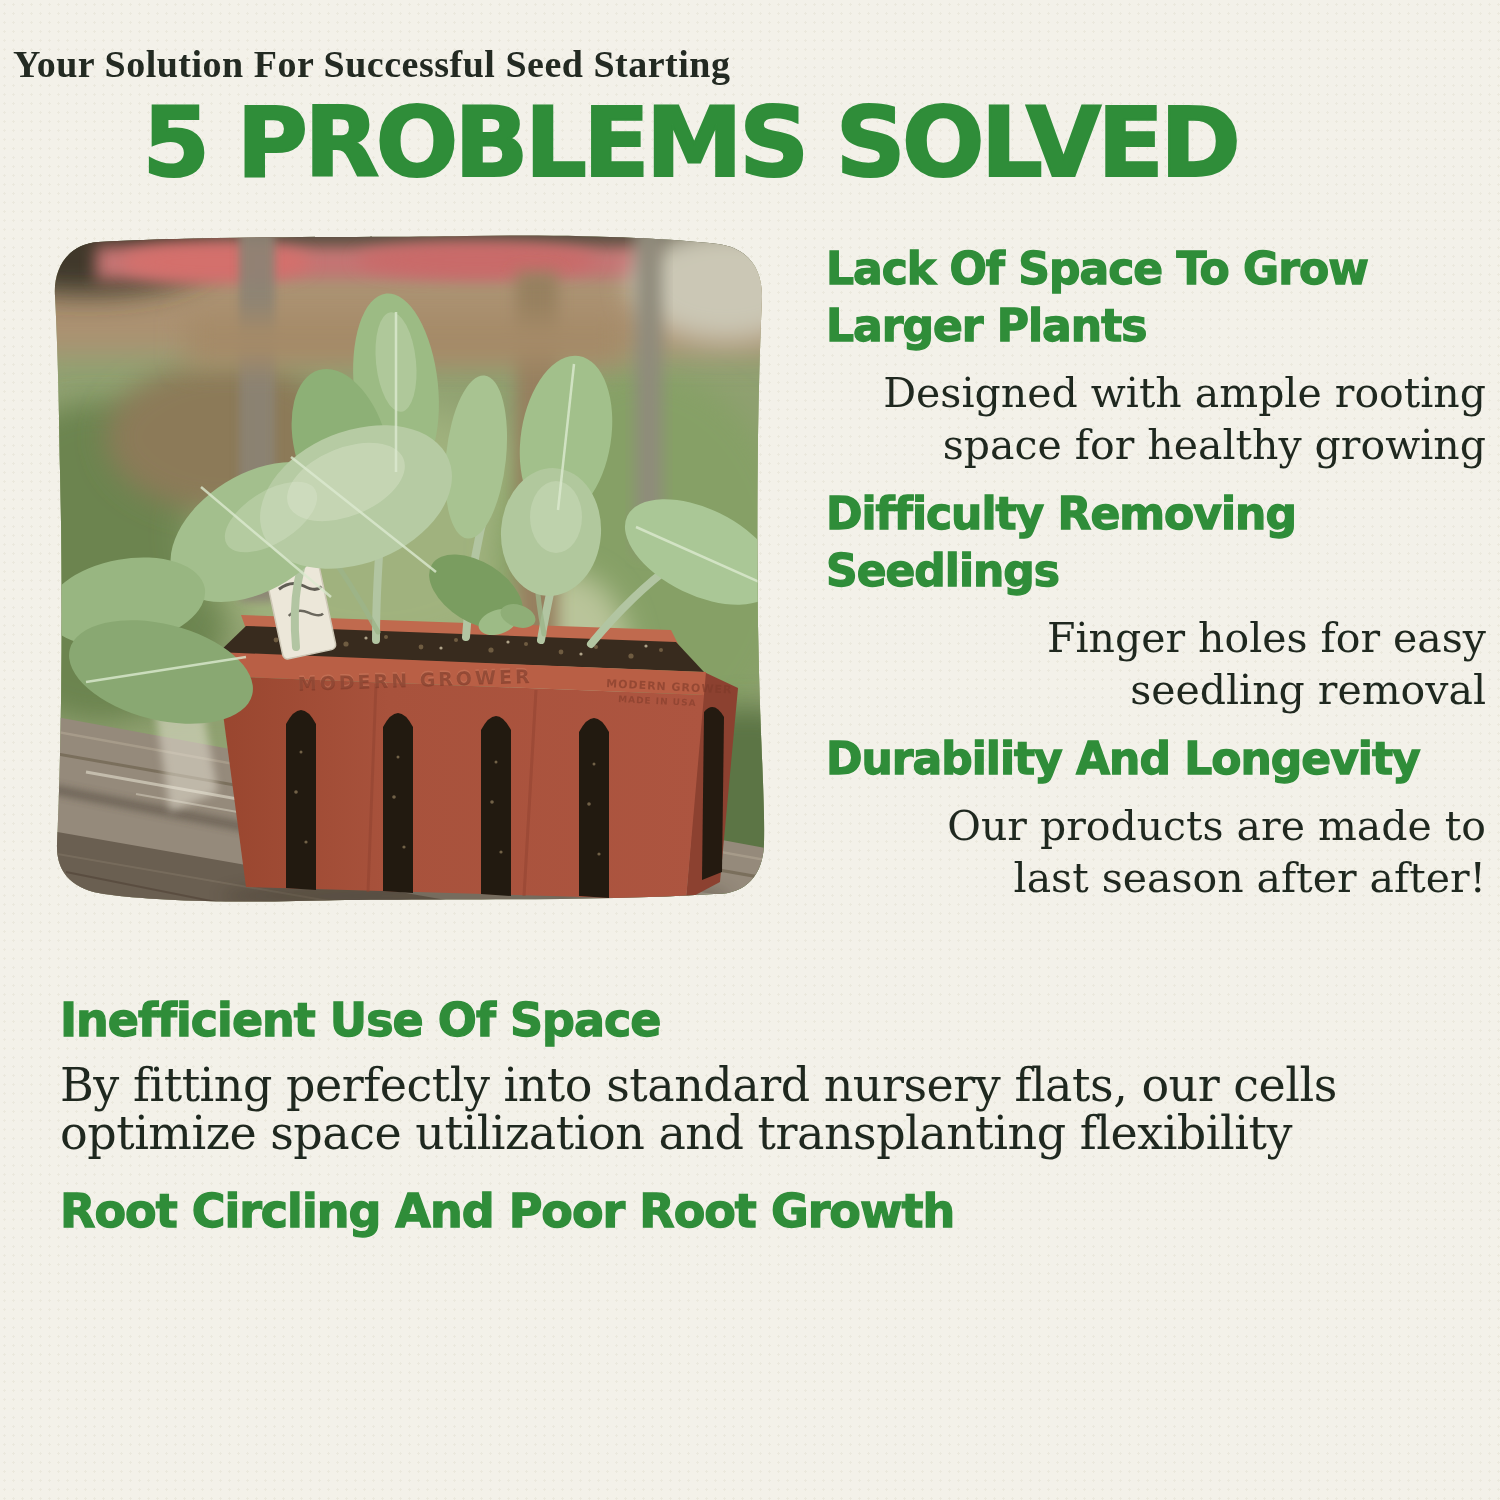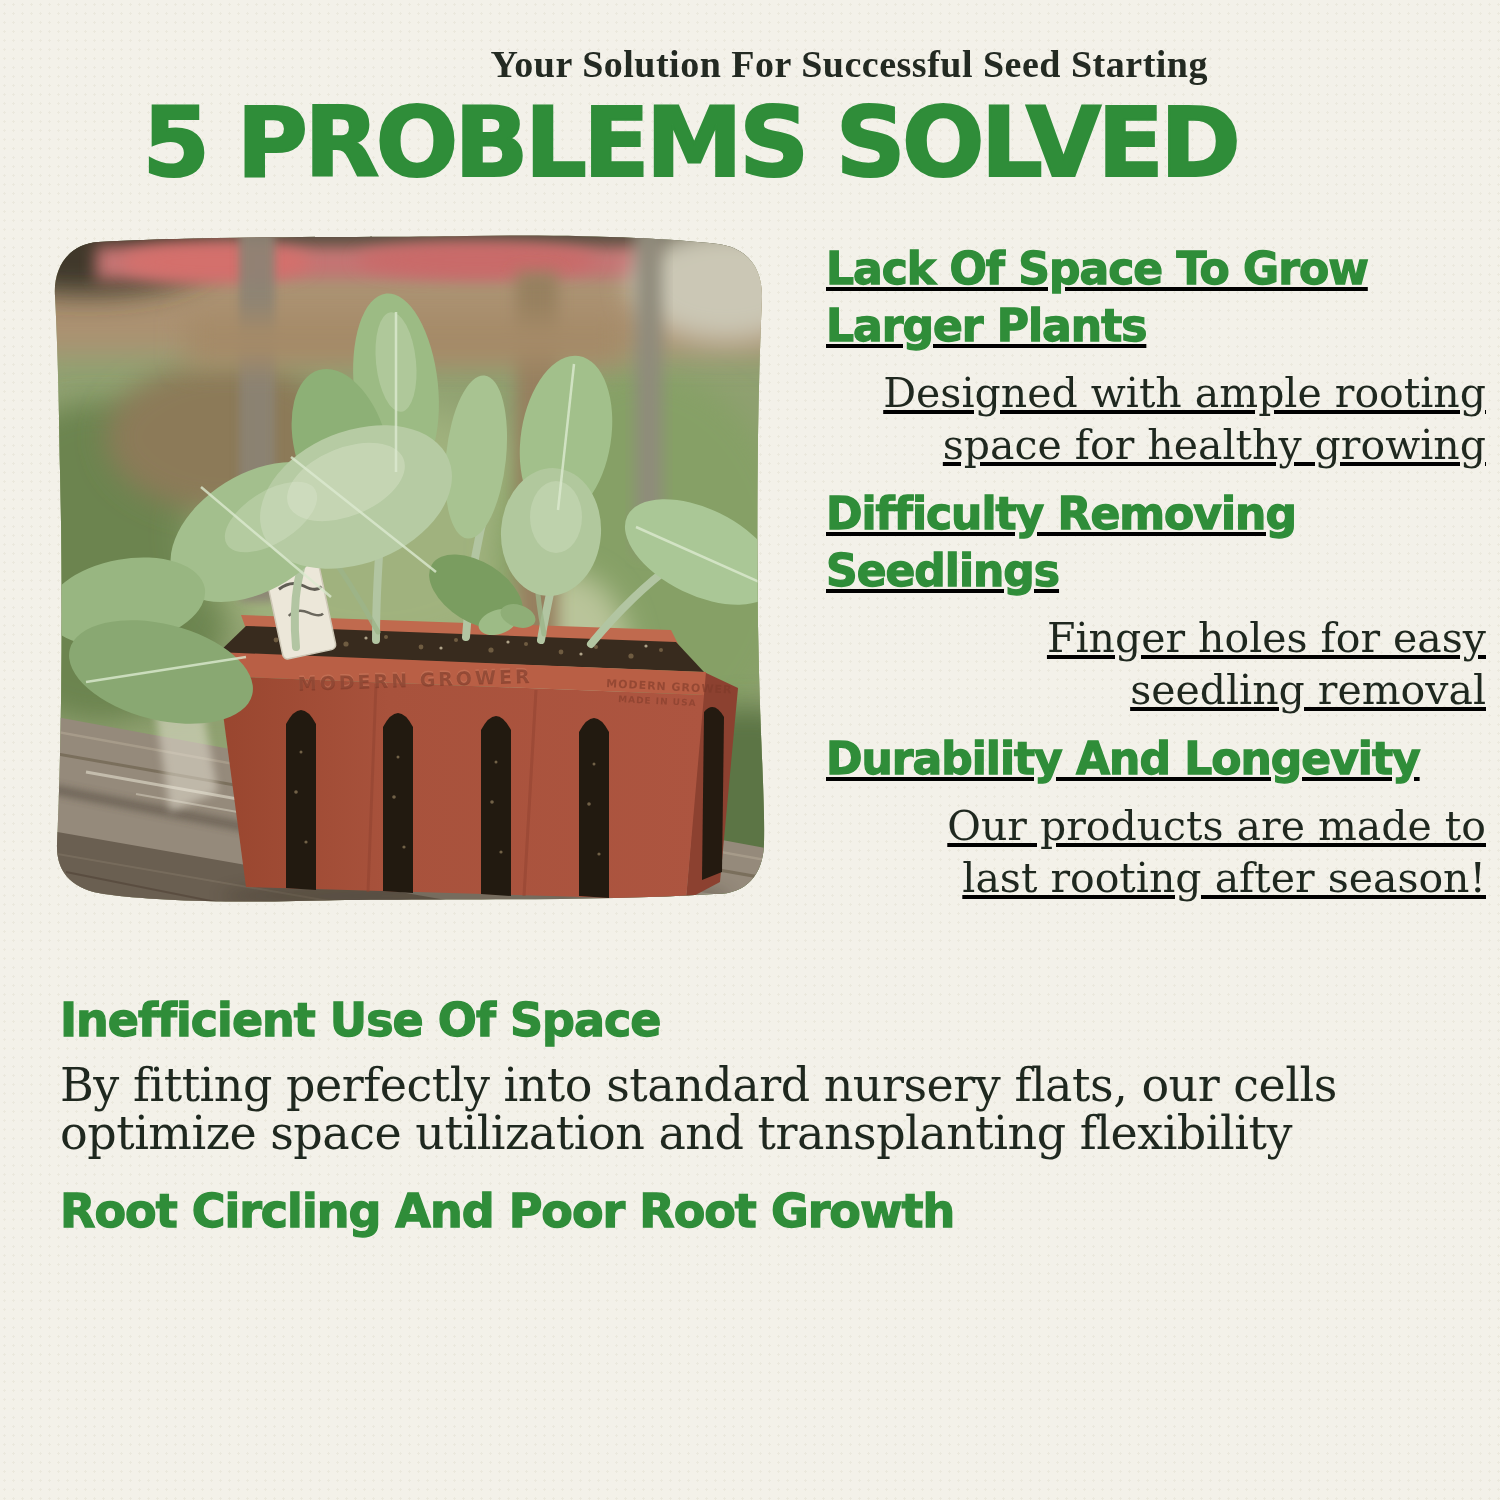--- a/index.html
+++ b/index.html
@@ -10,39 +10,40 @@
     font-family:"Liberation Serif", serif;
     position:relative;overflow:hidden;
   }
   .page{position:absolute;inset:0;
     background:
       radial-gradient(rgba(228,225,212,.55) 1px, transparent 1.2px);
     background-size:9px 9px;
   }
   .tagline{
     position:absolute;top:42px;left:0;width:1208px;
-    text-align:right;
+    text-align:left;
     font:700 38px/1.2 "Liberation Serif", serif;
     letter-spacing:.5px;
     color:#232a22;
+    padding-left:13px;
   }
   .title{
     position:absolute;top:92px;left:0;width:1380px;margin:0;
     text-align:center;
     font:800 97px/1.05 "DejaVu Sans", sans-serif;
     letter-spacing:-3.5px;
     color:#2f8d39;
     -webkit-text-stroke:2.2px #2f8d39;
   }
   .photo{
     position:absolute;left:46px;top:232px;width:730px;height:675px;
   }
   .photo svg{display:block;width:730px;height:675px;}
   .right-col{
-    position:absolute;left:826px;top:240px;width:660px;text-decoration:underline;
+    position:absolute;left:826px;top:240px;width:660px;
   }
   .bottom-col{
     position:absolute;left:60px;top:992px;width:1410px;
   }
   .p-heading{
     margin:0;
     font:800 44px/57px "DejaVu Sans", sans-serif;
     letter-spacing:-1px;
     color:#2f8d39;
     -webkit-text-stroke:1.3px #2f8d39;
@@ -272,21 +273,21 @@
     <h2 class="p-heading">Lack Of Space To Grow
 Larger Plants</h2>
     <p class="p-body">Designed with ample rooting
 space for healthy growing</p>
     <h2 class="p-heading">Difficulty Removing
 Seedlings</h2>
     <p class="p-body">Finger holes for easy
 seedling removal</p>
     <h2 class="p-heading">Durability And Longevity</h2>
     <p class="p-body">Our products are made to
-last rooting after season!</p>
+last season after after!</p>
   </section>
 
   <section class="bottom-col">
     <h2 class="p-heading">Inefficient Use Of Space</h2>
     <p class="p-body">By fitting perfectly into standard nursery flats, our cells
 optimize space utilization and transplanting flexibility</p>
     <h2 class="p-heading">Root Circling And Poor Root Growth</h2>
   </section>
 
 </div>

